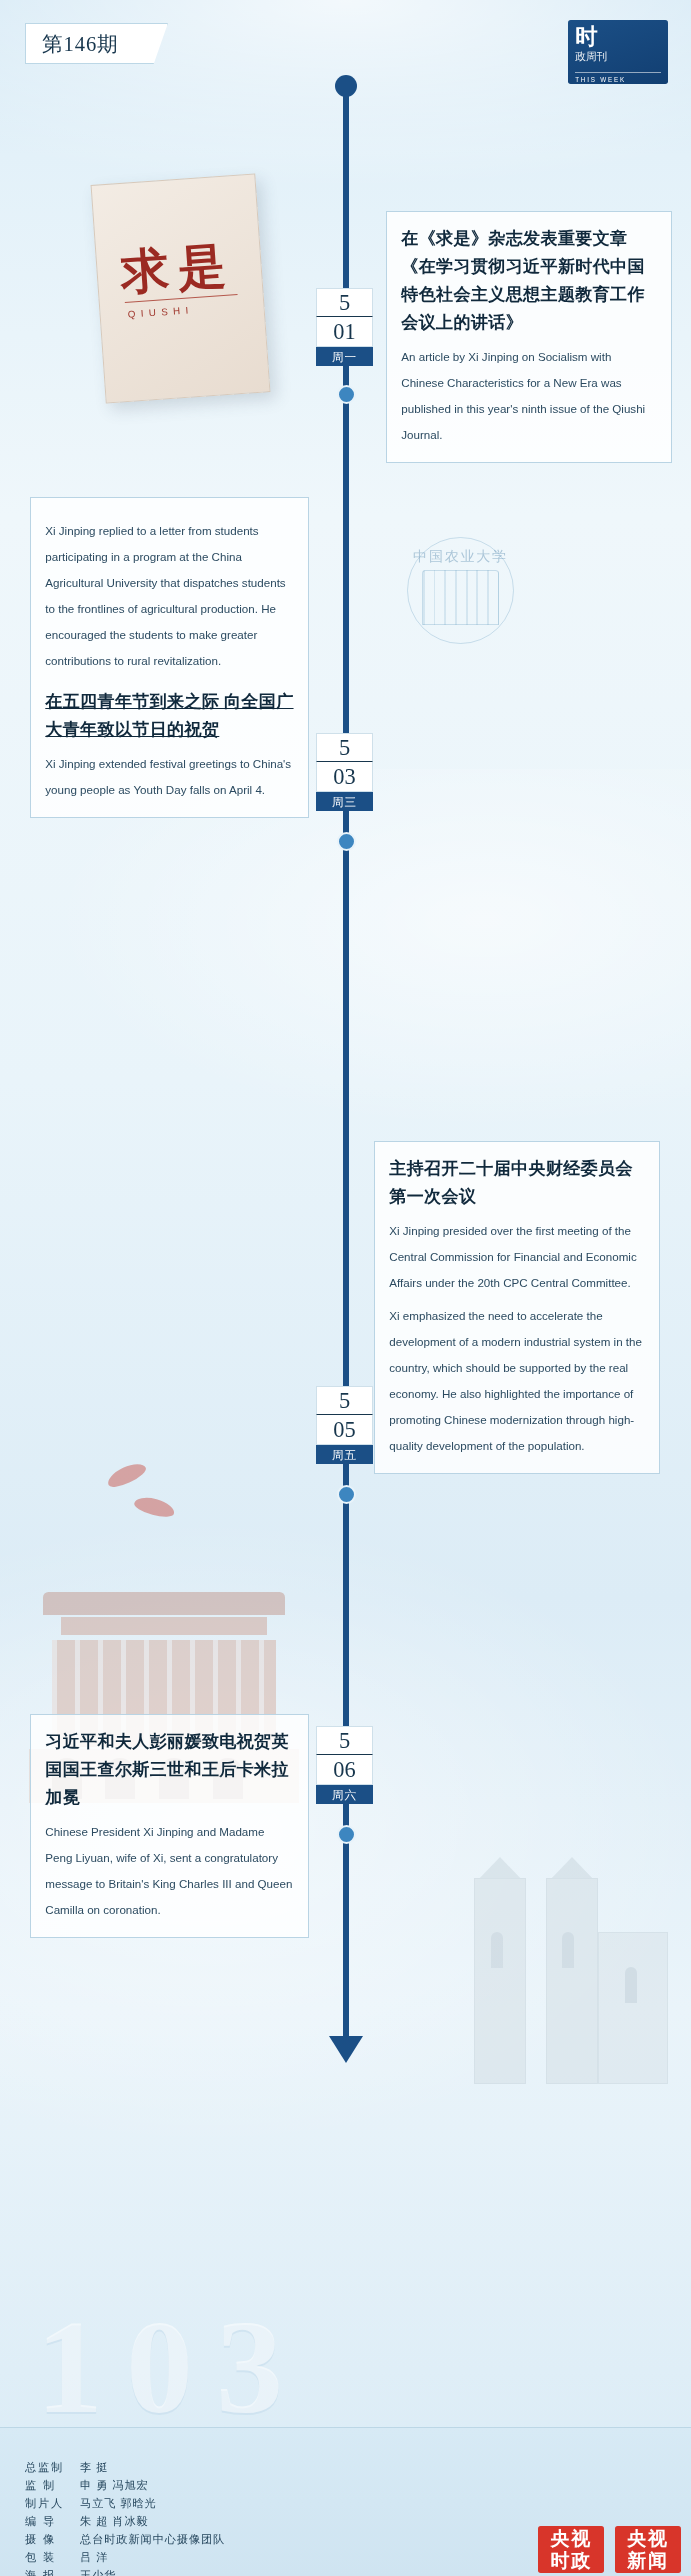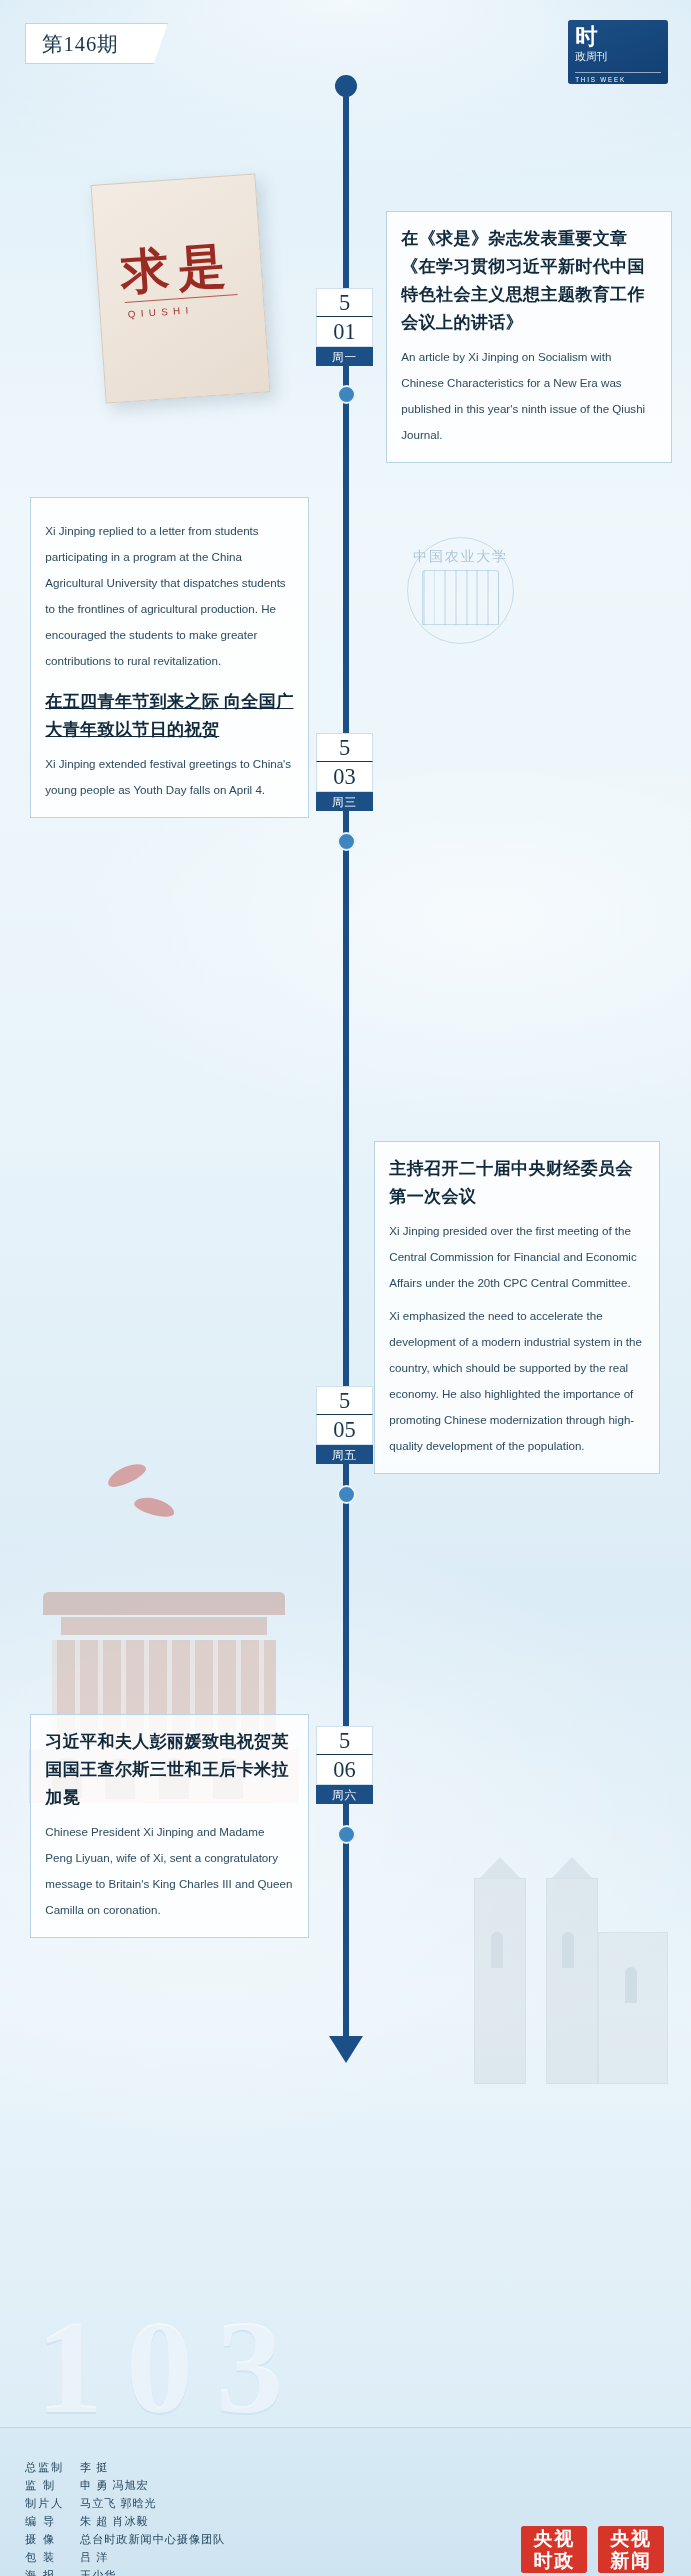--- a/index.html
+++ b/index.html
@@ -225,21 +225,21 @@
     position:absolute; left:0; bottom:0; width:691px; height:149px;
     background:linear-gradient(180deg,#d7eaf5,#cfe4f1);
     border-top:0.9px solid #bcd7e6;
   }
   .credits {
     position:absolute; left:25px; top:30px;
     font-size:11.2px; color:#27485f; line-height:18px;
   }
   .credits .row span.k { display:inline-block; width:52px; letter-spacing:1.8px; }
   .credits .row span.v { letter-spacing:0.9px; }
-  .badges { position:absolute; right:27px; top:98px; display:flex; gap:10.7px; }
+  .badges { position:absolute; right:10px; top:98px; display:flex; gap:10.7px; }
   .badge {
     width:66px; height:47px; background:#d8352a; color:#fff;
     font-family:"Liberation Serif", serif; border-radius:2.7px;
     display:flex; flex-direction:column; align-items:center; justify-content:center;
     line-height:21.5px; font-size:19px; font-weight:bold; letter-spacing:1.8px;
   }
 </style>
 </head>
 <body>
 

